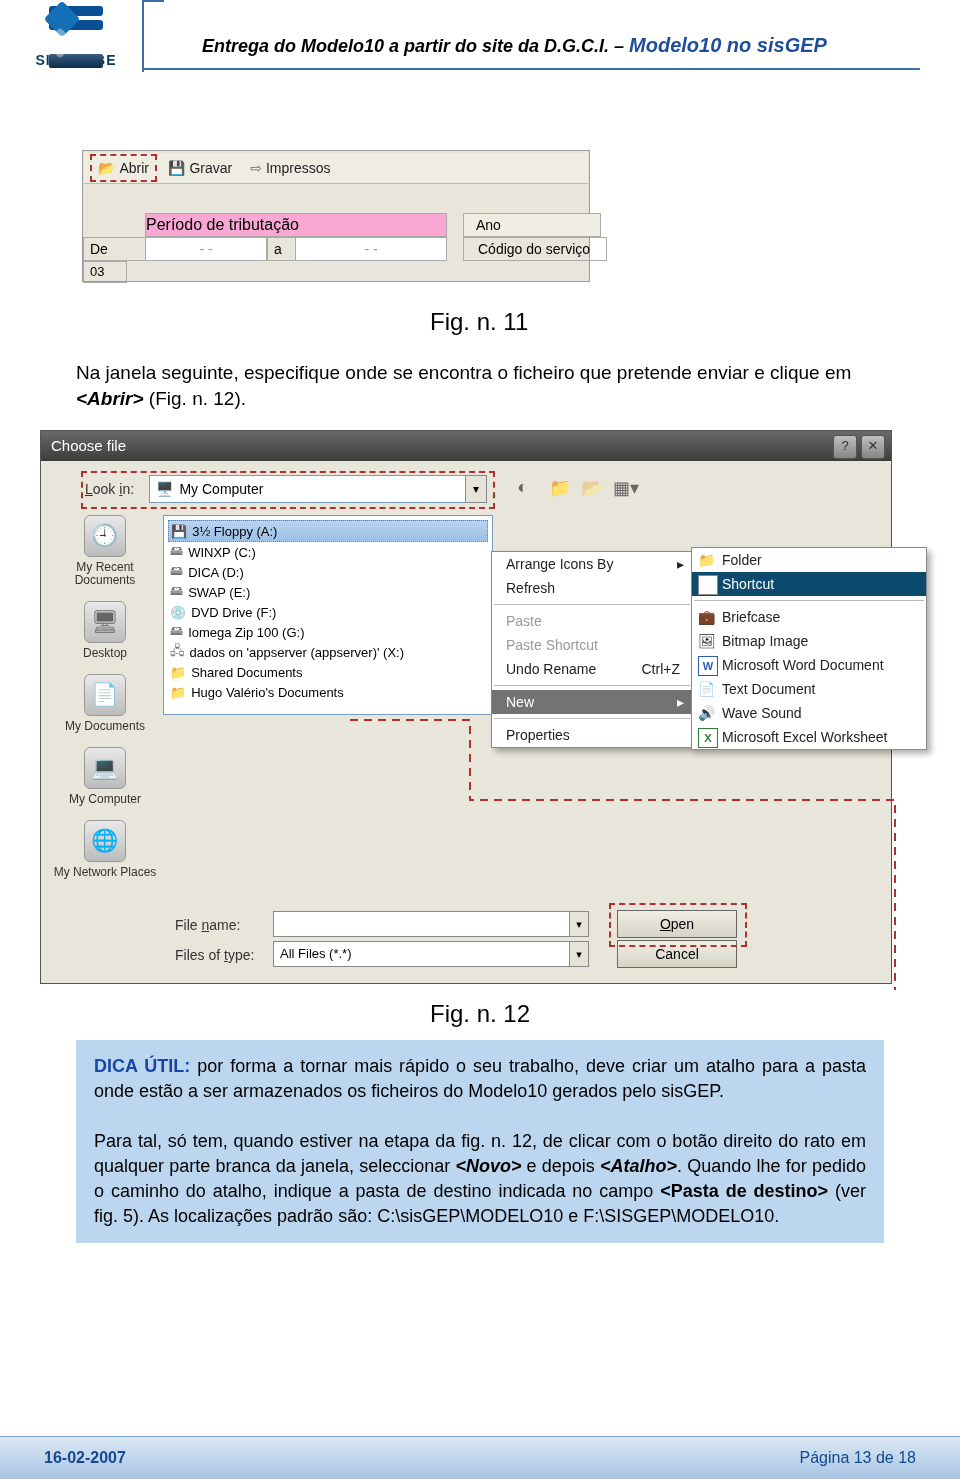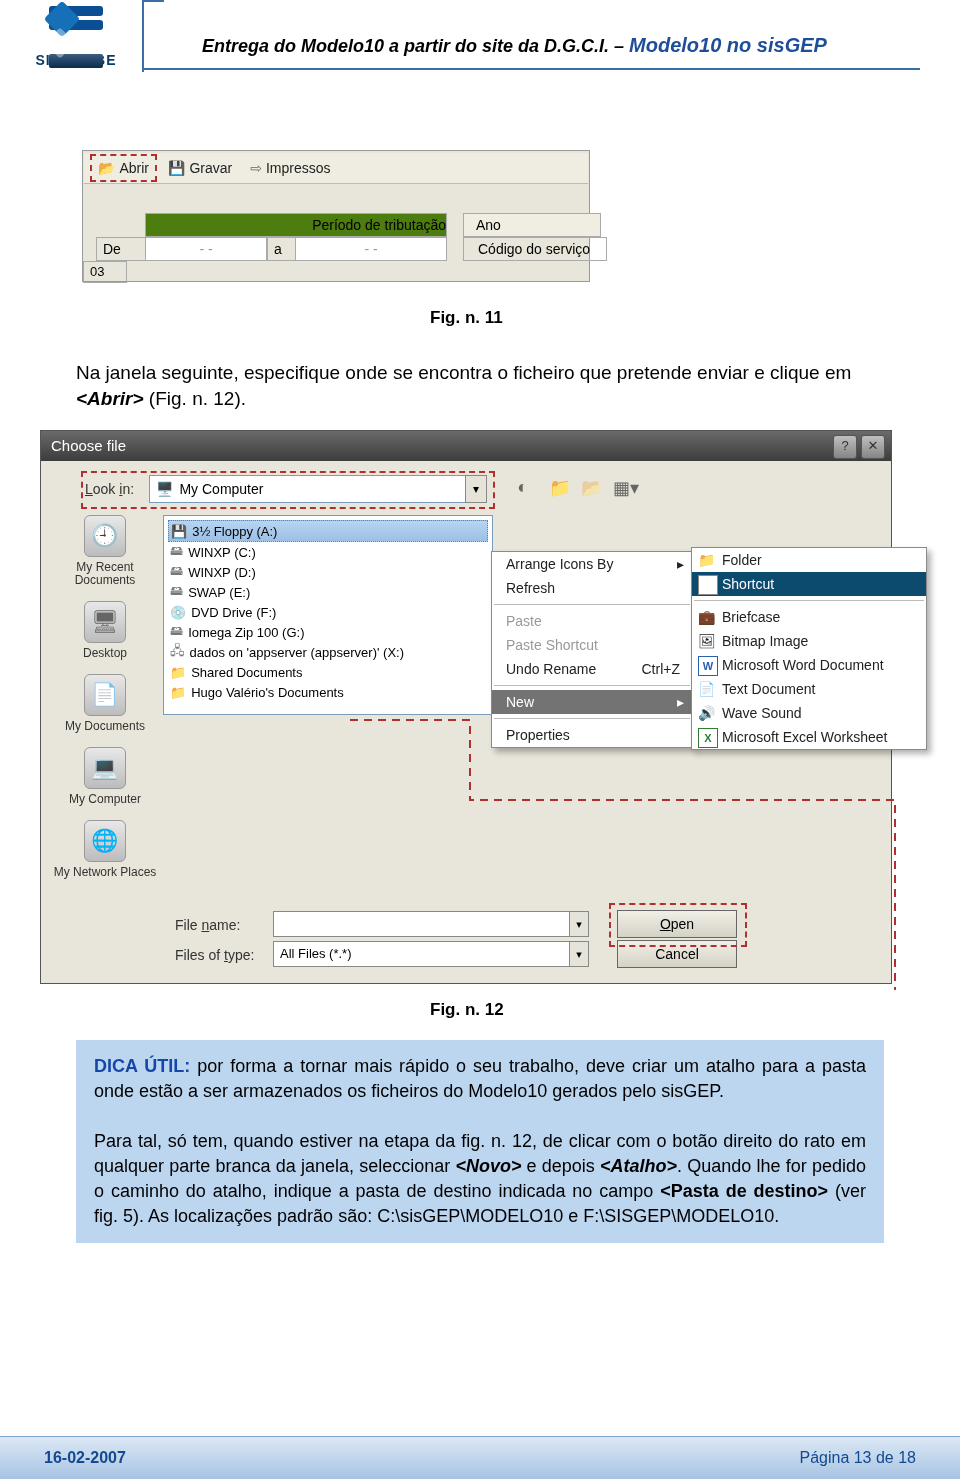--- a/index.html
+++ b/index.html
@@ -19,30 +19,30 @@
 .title-txt{position:absolute;left:60px;top:26px;font-style:italic;font-weight:bold;font-size:18px}
 .title-txt .blue{color:#1f4e99;font-size:20px}
 .corner{position:absolute;left:142px;top:0;width:20px;height:70px;border-top:2px solid #3a6ea5;border-left:2px solid #3a6ea5}
 
 .toolbar{position:absolute;left:82px;top:150px;width:506px;height:130px;background:#e8e5da;border:1px solid #999}
 .tb-row{position:absolute;left:1px;top:2px;right:1px;height:30px;display:flex;align-items:center;gap:4px;padding-left:6px;border-bottom:1px solid #bbb;background:#efede2}
 .tbtn{display:flex;align-items:center;gap:4px;height:24px;border:1px solid transparent;padding:0 6px;font-size:14px;color:#222;background:transparent}
 .tbtn.hi{border:2px dashed #b03030}
 .tb-ico{font-size:14px;color:#666}
 .tb-form{position:absolute;left:0;top:62px;right:0;bottom:0;background:#e8e5da}
-.tb-hdr1{position:absolute;left:62px;top:0;width:300px;height:22px;border:1px solid #aaa;background:#4d7c0f;text-align:right;font-size:14px;line-height:22px}
+.tb-hdr1{position:absolute;left:62px;top:0;width:300px;height:22px;border:1px solid #aaa;background:#f9a8d4;text-align:left;font-size:16px;line-height:22px}
 .tb-hdr2{position:absolute;left:380px;top:0;width:124px;height:22px;border:1px solid #aaa;background:#f0ede2;font-size:14px;line-height:22px;padding-left:12px}
-.tb-de{position:absolute;left:13px;top:24px;width:60px;height:22px;border:1px solid #aaa;font-size:14px;line-height:22px;padding-left:6px}
+.tb-de{position:absolute;left:0;top:24px;width:60px;height:22px;border:1px solid #aaa;font-size:14px;line-height:22px;padding-left:6px}
 .tb-dash1{position:absolute;left:62px;top:24px;width:120px;height:22px;border:1px solid #aaa;background:#fff;font-size:14px;line-height:22px;text-align:center;color:#999}
 .tb-a{position:absolute;left:184px;top:24px;width:26px;height:22px;border:1px solid #aaa;font-size:14px;line-height:22px;padding-left:6px}
 .tb-dash2{position:absolute;left:212px;top:24px;width:150px;height:22px;border:1px solid #aaa;background:#fff;font-size:14px;line-height:22px;text-align:center;color:#999}
 .tb-cod{position:absolute;left:380px;top:24px;width:128px;height:22px;border:1px solid #aaa;font-size:14px;line-height:22px;padding-left:14px}
 .tb-03{position:absolute;left:0;top:48px;width:36px;height:20px;border:1px solid #aaa;font-size:13px;line-height:20px;padding-left:6px}
 
-.fig-cap{position:absolute;font-weight:bold;font-size:17px}
+.fig-cap{position:absolute;font-weight:normal;font-size:24px}
 .fig11{left:430px;top:308px}
 .fig12{left:430px;top:1000px}
 
 .para1{position:absolute;left:76px;top:360px;right:76px;font-size:19px;line-height:26px}
 
 .dlg{position:absolute;left:40px;top:430px;width:850px;height:552px;background:#e8e5da;border:1px solid #555}
 .dlg-title{height:30px;background:linear-gradient(#6a6a6a,#3c3c3c);color:#fff;font-size:15px;line-height:30px;padding-left:10px;position:relative}
 .dlg-tbtns{position:absolute;right:6px;top:4px;display:flex;gap:4px}
 .dlg-tbtn{width:22px;height:22px;background:linear-gradient(#bfbfbf,#858585);border:1px solid #555;border-radius:3px;color:#333;font-size:13px;text-align:center;line-height:20px}
 .dlg-lookin{position:absolute;left:44px;top:50px;font-size:14px;color:#333}
@@ -188,21 +188,21 @@
       <div class="drv sel">
           <span class="drv-ic">💾</span>
           <span>3½ Floppy (A:)</span>
         </div>
       <div class="drv">
           <span class="drv-ic">🖴</span>
           <span>WINXP (C:)</span>
         </div>
       <div class="drv">
           <span class="drv-ic">🖴</span>
-          <span>WINXP (D:)</span>
+          <span>DICA (D:)</span>
         </div>
       <div class="drv">
           <span class="drv-ic">🖴</span>
           <span>SWAP (E:)</span>
         </div>
       <div class="drv">
           <span class="drv-ic">💿</span>
           <span>DVD Drive (F:)</span>
         </div>
       <div class="drv">

